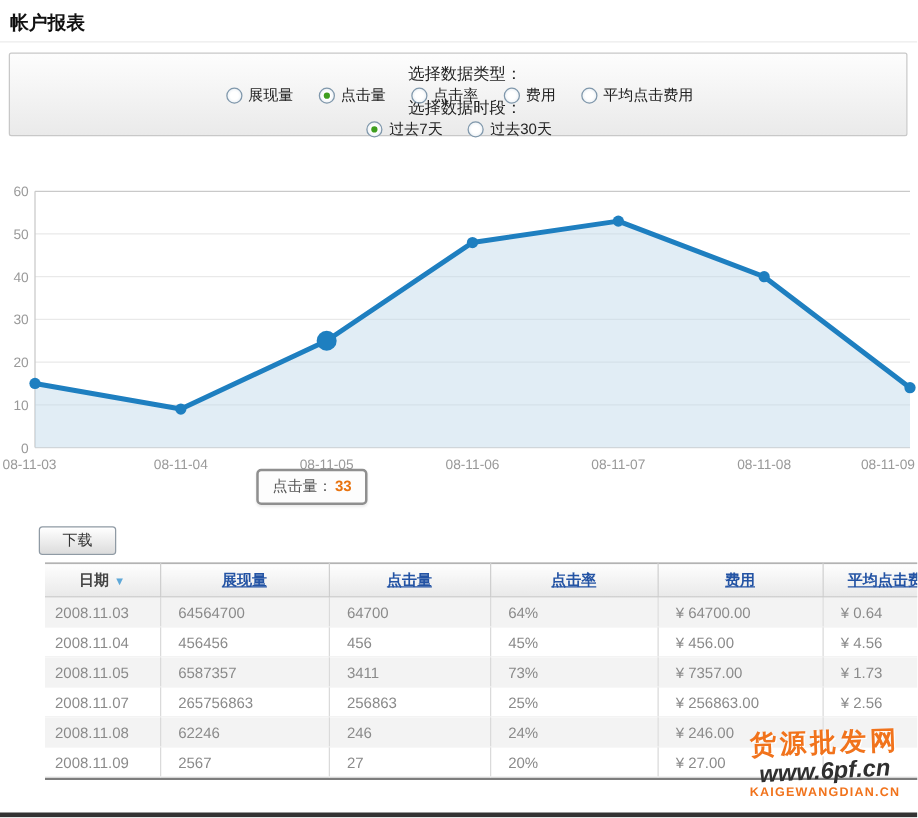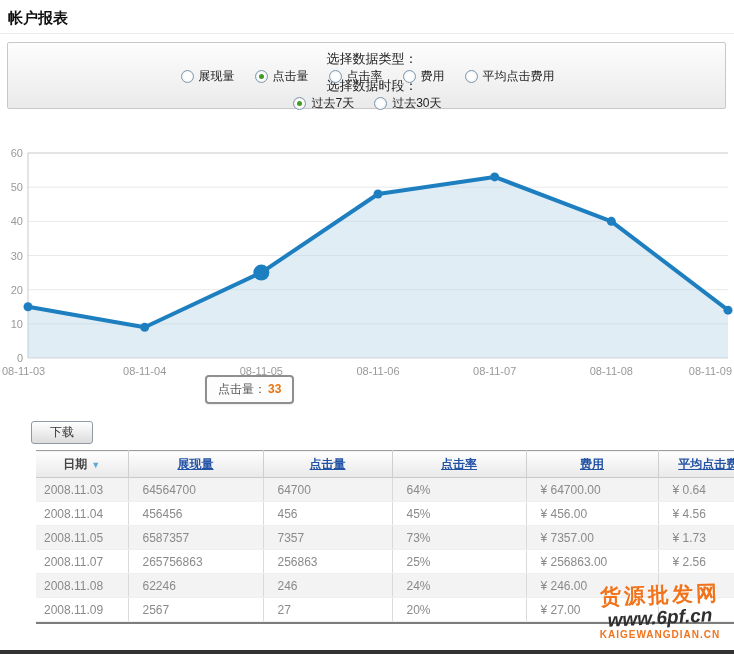--- a/index.html
+++ b/index.html
@@ -187,21 +187,21 @@
             <td>2008.11.04</td>
             <td>456456</td>
             <td>456</td>
             <td>45%</td>
             <td>¥ 456.00</td>
             <td>¥ 4.56</td>
           </tr>
           <tr>
             <td>2008.11.05</td>
             <td>6587357</td>
-            <td>7357</td>
+            <td>3411</td>
             <td>73%</td>
             <td>¥ 7357.00</td>
             <td>¥ 1.73</td>
           </tr>
           <tr>
             <td>2008.11.07</td>
             <td>265756863</td>
             <td>256863</td>
             <td>25%</td>
             <td>¥ 256863.00</td>

